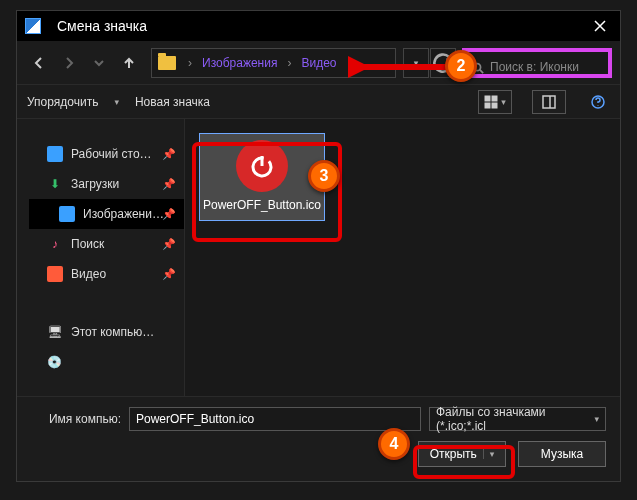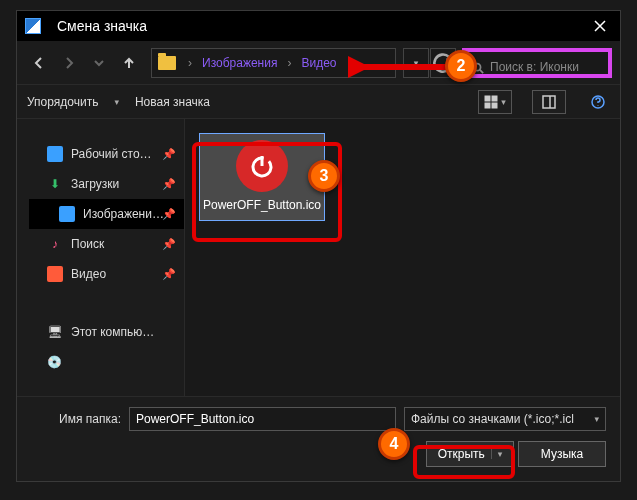--- a/index.html
+++ b/index.html
@@ -158,24 +158,24 @@
     padding:10px 14px 14px 14px;
     background:#1c1c1c;
   }
   .frow{display:flex;align-items:center;gap:8px;margin-bottom:10px;}
   .flabel{width:90px;text-align:right;color:#ddd;}
   .finput{
     flex:1;height:24px;border:1px solid #555;background:#191919;color:#fff;
     padding:0 6px;display:flex;align-items:center;
   }
   .fselect{
-    width:202px;height:24px;border:1px solid #555;background:#191919;color:#ddd;
+    width:177px;height:24px;border:1px solid #555;background:#191919;color:#ddd;
     padding:0 6px;display:flex;align-items:center;justify-content:space-between;
   }
-  .btnrow{display:flex;justify-content:flex-end;gap:4px;}
+  .btnrow{display:flex;justify-content:flex-end;gap:12px;}
   .pbtn{
     min-width:88px;height:26px;border:1px solid #666;background:#2a2a2a;color:#fff;
     display:flex;align-items:center;justify-content:center;
   }
 
   
   .ann-box{position:absolute;border:4px solid #e30000;border-radius:6px;pointer-events:none;}
   .ann-badge{
     position:absolute;width:32px;height:32px;border-radius:50%;
     background:#ff6a00;border:3px solid #c83a00;
@@ -329,21 +329,21 @@
               <line x1="13" y1="3" x2="13" y2="13"></line>
             </svg>
         </div>
         <div class="fname">PowerOFF_Button.ico</div>
       </div>
     </div>
   </div>
 
   <div class="footer">
     <div class="frow">
-      <div class="flabel">Имя папка:</div>
+      <div class="flabel">Имя компью:</div>
       <div class="finput">
         <span>PowerOFF_Button.ico</span>
       </div>
       <div class="fselect">
         <span>Файлы со значками (*.ico;*.icl</span>
         <span class="caret">▾</span>
       </div>
     </div>
     <div class="btnrow">
       <div class="pbtn">

